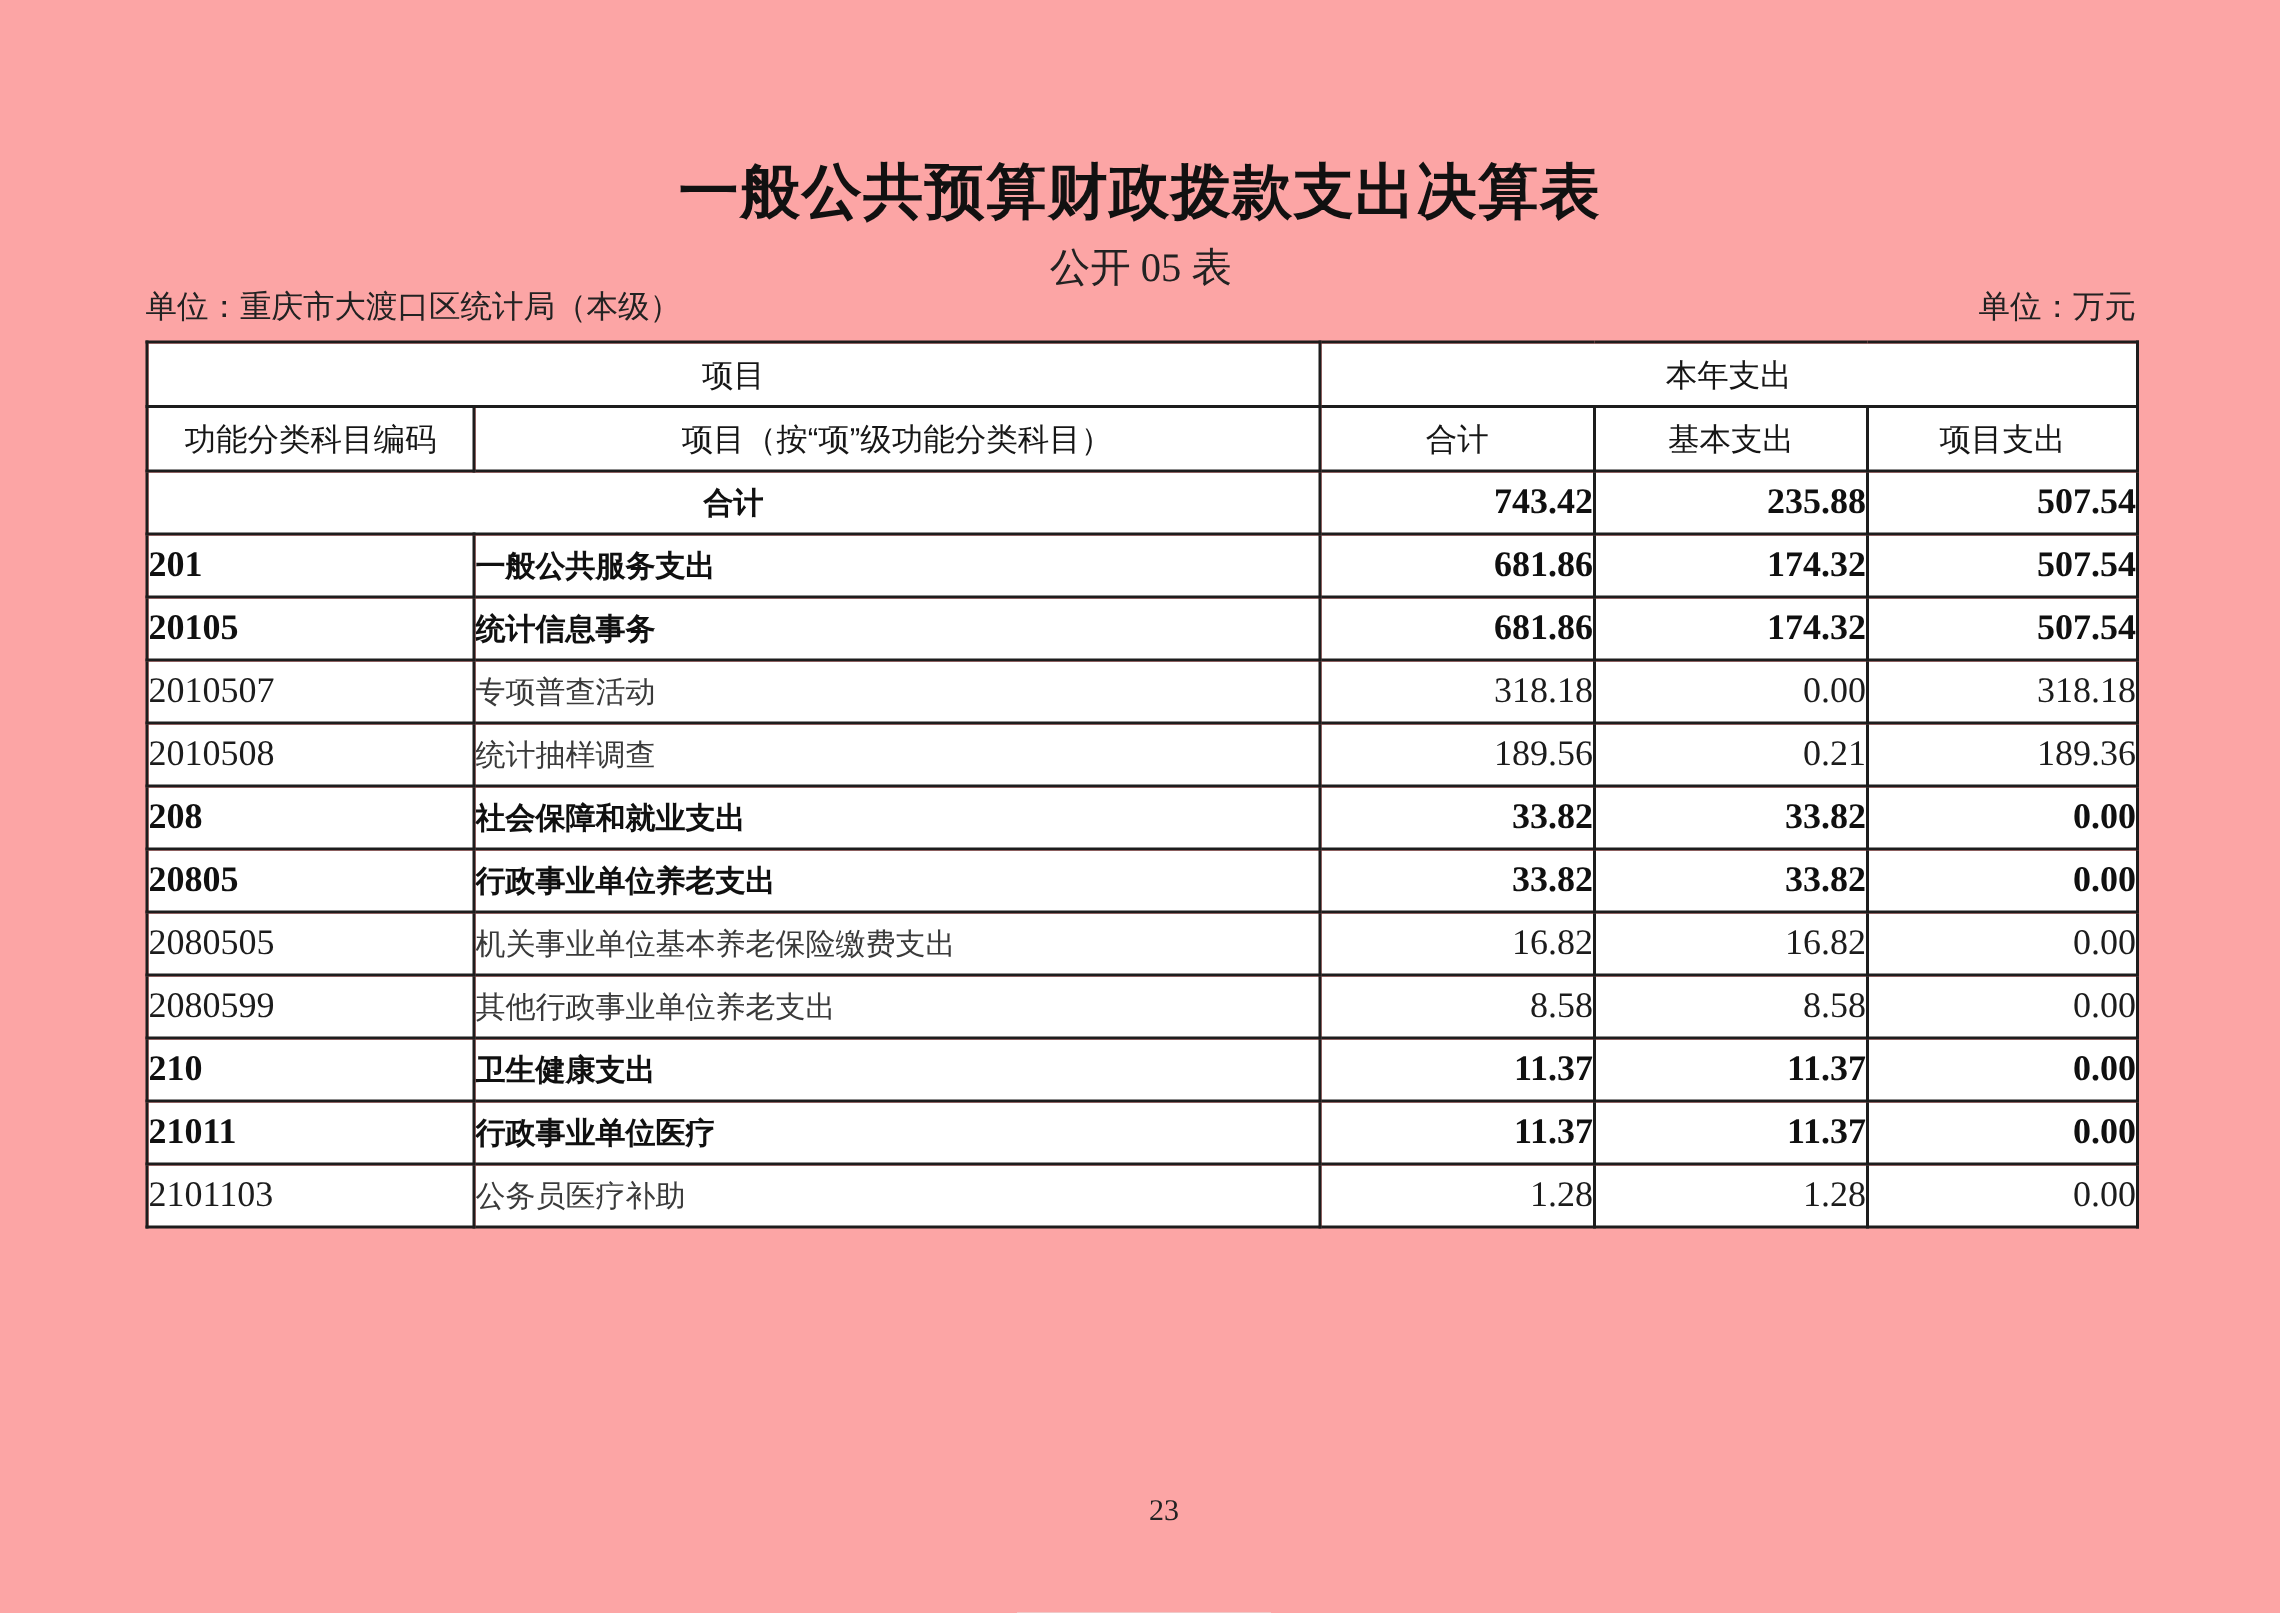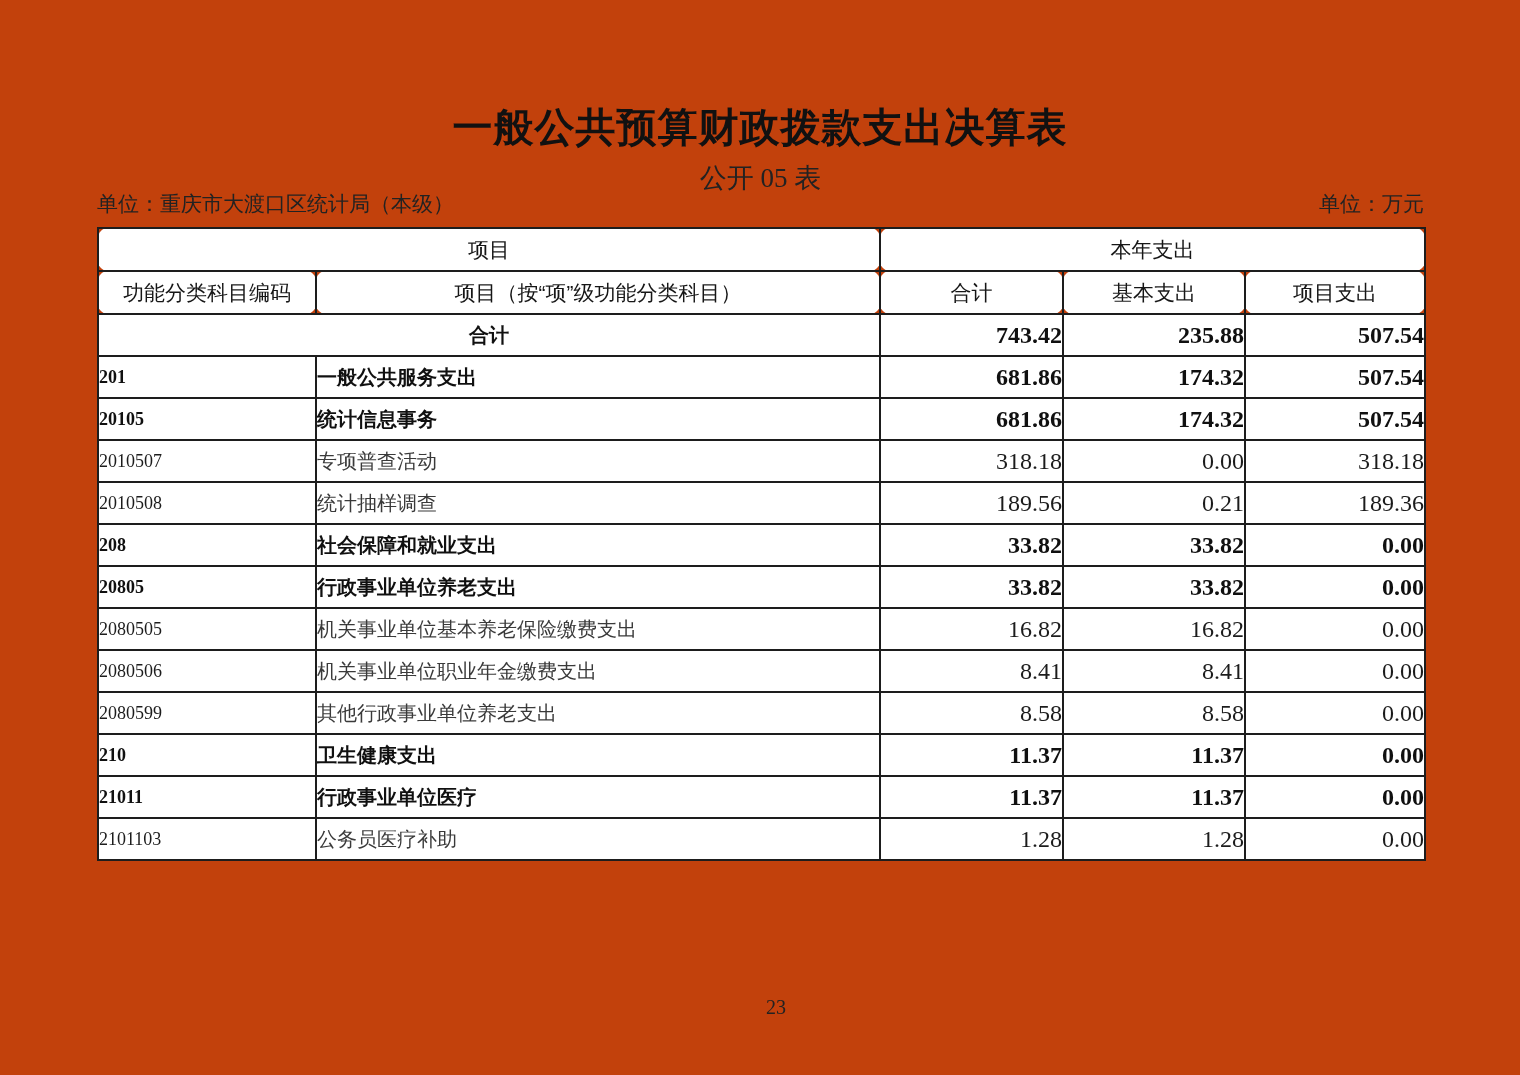--- a/index.html
+++ b/index.html
@@ -1,20 +1,20 @@
 <!DOCTYPE html>
 <html><head>
 <meta charset="utf-8">
 <style>
   html, body { margin: 0; padding: 0; background: #e8e8e8; }
   .page {
     position: relative;
     width: 1520px;
     height: 1075px;
-    background: #c2410c;
+    background: #fca5a5;
     font-family: "Liberation Serif", serif;
     color: #1c1c1c;
     overflow: hidden;
   }
   .doc-title {
     position: absolute;
     top: 100px;
     left: 0;
     width: 100%;
     margin: 0;
@@ -62,27 +62,26 @@
     vertical-align: middle;
     background: #fff;
   }
   table.budget thead th {
     font-family: "Liberation Sans", sans-serif;
     font-weight: normal;
     font-size: 21px;
     color: #161616;
     text-align: center;
     height: 41px;
-    border-radius: 10px;
   }
   table.budget tbody tr { height: 42px; }
   td.cell-code {
     text-align: left;
     padding-left: 10px;
-    font-size: 18px;
+    font-size: 24px;
     color: #1c1c1c;
   }
   td.cell-name {
     text-align: left;
     padding-left: 8px;
     font-size: 20px;
     color: #3a3a3a;
   }
   td.cell-num {
     text-align: right;
@@ -195,27 +194,20 @@
           <td class="cell-num">0.00</td>
         </tr>
         <tr>
           <td class="cell-code">2080505</td>
           <td class="cell-name">机关事业单位基本养老保险缴费支出</td>
           <td class="cell-num">16.82</td>
           <td class="cell-num">16.82</td>
           <td class="cell-num">0.00</td>
         </tr>
         <tr>
-          <td class="cell-code">2080506</td>
-          <td class="cell-name">机关事业单位职业年金缴费支出</td>
-          <td class="cell-num">8.41</td>
-          <td class="cell-num">8.41</td>
-          <td class="cell-num">0.00</td>
-        </tr>
-        <tr>
           <td class="cell-code">2080599</td>
           <td class="cell-name">其他行政事业单位养老支出</td>
           <td class="cell-num">8.58</td>
           <td class="cell-num">8.58</td>
           <td class="cell-num">0.00</td>
         </tr>
         <tr class="row-bold">
           <td class="cell-code">210</td>
           <td class="cell-name">卫生健康支出</td>
           <td class="cell-num">11.37</td>

